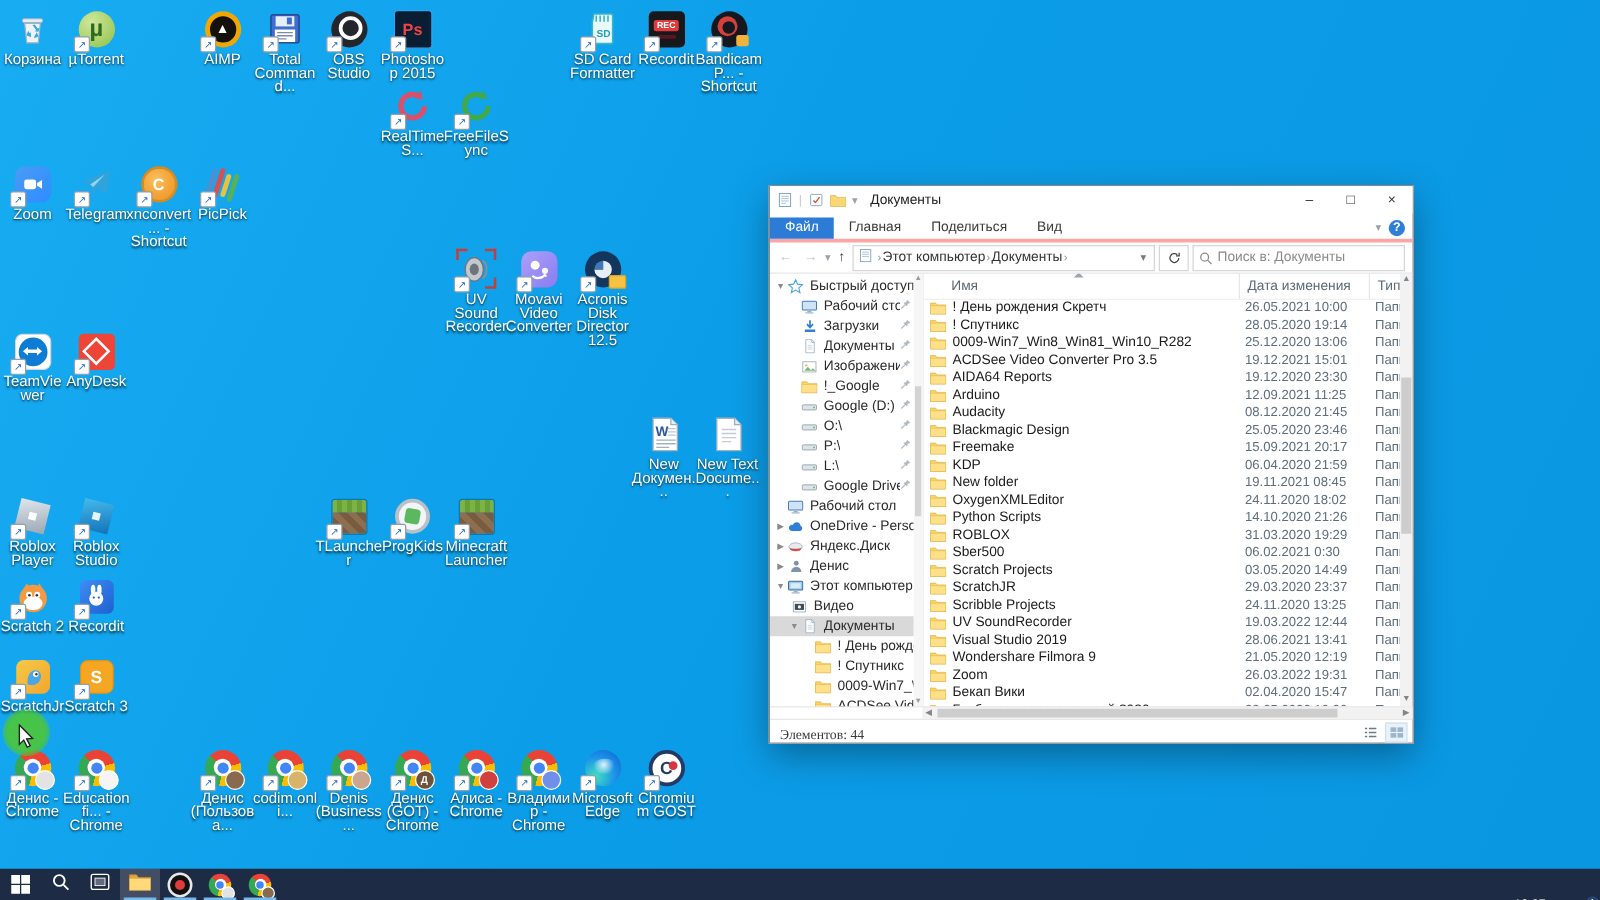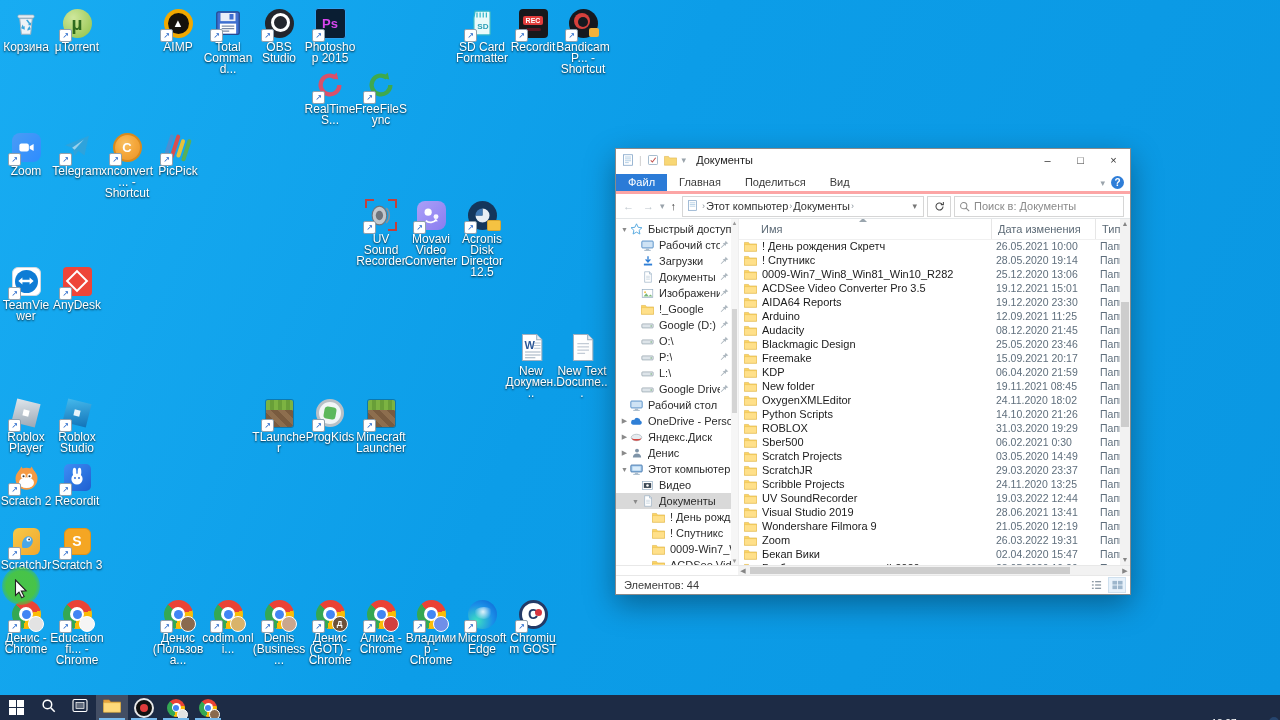--- a/index.html
+++ b/index.html
@@ -80,22 +80,22 @@
   .fdate{font-size:10.5px;color:#5e6e7c;white-space:nowrap;}
   .ftype{font-size:10.5px;color:#5e6e7c;white-space:nowrap;overflow:hidden;}
   .vscroll{position:absolute;right:0;top:0;bottom:0;width:10px;background:#f2f2f2;}
   .vscroll .arr{position:absolute;left:0;right:0;height:10px;color:#858585;font-size:7px;text-align:center;line-height:10px;}
   .vscroll .thumb{position:absolute;left:1px;right:1px;top:24%;height:36%;background:#cdcdcd;}
   .hscrollrow{height:9px;flex:0 0 auto;display:flex;background:#f2f2f2;border-top:1px solid #e8e8e8;}
   .hs-left{width:122px;background:#fff;flex:0 0 auto;}
   .hs-bar{flex:1;position:relative;background:#f2f2f2;}
   .hs-arr{position:absolute;top:0;bottom:0;width:10px;color:#858585;font-size:7px;text-align:center;line-height:9px;}
   .hs-thumb{position:absolute;left:12px;right:60px;top:1px;bottom:1px;background:#cdcdcd;}
-  .statusbar{height:18px;flex:0 0 auto;display:flex;align-items:center;border-top:1px solid #e8e8e8;
-    padding:0 4px 0 8px;font-size:11px;color:#3b3b3b;}
+  .statusbar{height:18px;flex:0 0 auto;display:flex;align-items:flex-end;border-top:1px solid #e8e8e8;
+    padding:0 4px 0 8px;font-size:11px;color:#3b3b3b;font-family:Liberation Serif, serif;}
   .statusbar .sv{margin-left:auto;display:flex;gap:3px;}
   .svi{width:16px;height:14px;display:flex;align-items:center;justify-content:center;border:1px solid transparent;}
   .svi.on{border-color:#cfe0ee;background:#e8f2fb;}
   
   .taskbar{position:absolute;left:0;right:0;bottom:0;height:25px;background:#1d2b45;
     display:flex;align-items:stretch;color:#fff;}
   .tbtn{width:32px;display:flex;align-items:center;justify-content:center;position:relative;}
   .tbtn.open::after{content:"";position:absolute;left:3px;right:3px;bottom:0;height:2px;background:#76b9ed;}
   .tbtn.active{background:rgba(255,255,255,.17);}
   .winflag{display:grid;grid-template-columns:7px 7px;grid-template-rows:7px 7px;gap:1px;}
@@ -158,21 +158,21 @@
         <div class="art">
           <div style="width:29px;height:29px;border-radius:50%;background:#23262d;display:flex;align-items:center;justify-content:center">
             <div style="width:13px;height:13px;border-radius:50%;border:3px solid #fff;transform:translate(1px,-1px)"></div>
           </div>
           <div class="sc">↗</div>
         </div>
         <div class="lbl">OBS Studio</div>
       </div>
       <div class="dicon" style="left: 305px; top: 6px;">
         <div class="art">
-          <div style="width:29px;height:29px;background:#0a1e33;border:1.5px solid #2ea3f2;border-radius:3px;display:flex;align-items:center;justify-content:center;color:#d946ef;font-weight:bold;font-size:13px">Ps</div>
+          <div style="width:29px;height:29px;background:#0a1e33;border:1.5px solid #2ea3f2;border-radius:3px;display:flex;align-items:center;justify-content:center;color:#ef4444;font-weight:bold;font-size:13px">Ps</div>
           <div class="sc">↗</div>
         </div>
         <div class="lbl">Photoshop 2015</div>
       </div>
       <div class="dicon" style="left: 457px; top: 6px;">
         <div class="art">
           <svg width="30" height="30" viewBox="0 0 24 24">
             <path d="M6.5 2.5h11a1 1 0 0 1 1 1v17a1 1 0 0 1-1 1h-11a1 1 0 0 1-1-1V8z" fill="#eafafa" stroke="#35b6c9"></path>
        <path d="M8 3.5v4M10.5 3.5v4M13 3.5v4M15.5 3.5v4" stroke="#35b6c9"></path>
        <text x="8.2" y="17" font-size="6.5" fill="#2a9db5" font-weight="bold">SD</text>
@@ -842,21 +842,21 @@
             <span class="tico">
               <svg width="13" height="13" viewBox="0 0 16 16">
                 <rect x="1" y="2.5" width="14" height="8.5" rx="1" fill="#9fc6ea" stroke="#3a6ea5"></rect>
                 <rect x="3" y="4.3" width="10" height="5" fill="#d9ecfa"></rect>
                 <rect x="6" y="12" width="4" height="1.3" fill="#9ab0c4"></rect>
                 <rect x="4" y="13.4" width="8" height="1.1" fill="#9ab0c4"></rect>
               </svg>
             </span>
             <span class="tlbl">Этот компьютер</span>
           </div>
-          <div class="trow" style="padding-left: 15px;">
+          <div class="trow" style="padding-left: 7px;">
             <span class="texp"></span>
             <span class="tico">
               <svg width="13" height="13" viewBox="0 0 16 16">
                 <rect x="2" y="3" width="12" height="10" fill="#fff" stroke="#8fa8bf" stroke-width=".8"></rect>
                 <rect x="3.5" y="5" width="9" height="6" fill="#3d4a57"></rect>
                 <circle cx="8" cy="8" r="1.6" fill="#fff"></circle>
               </svg>
             </span>
             <span class="tlbl">Видео</span>
           </div>

